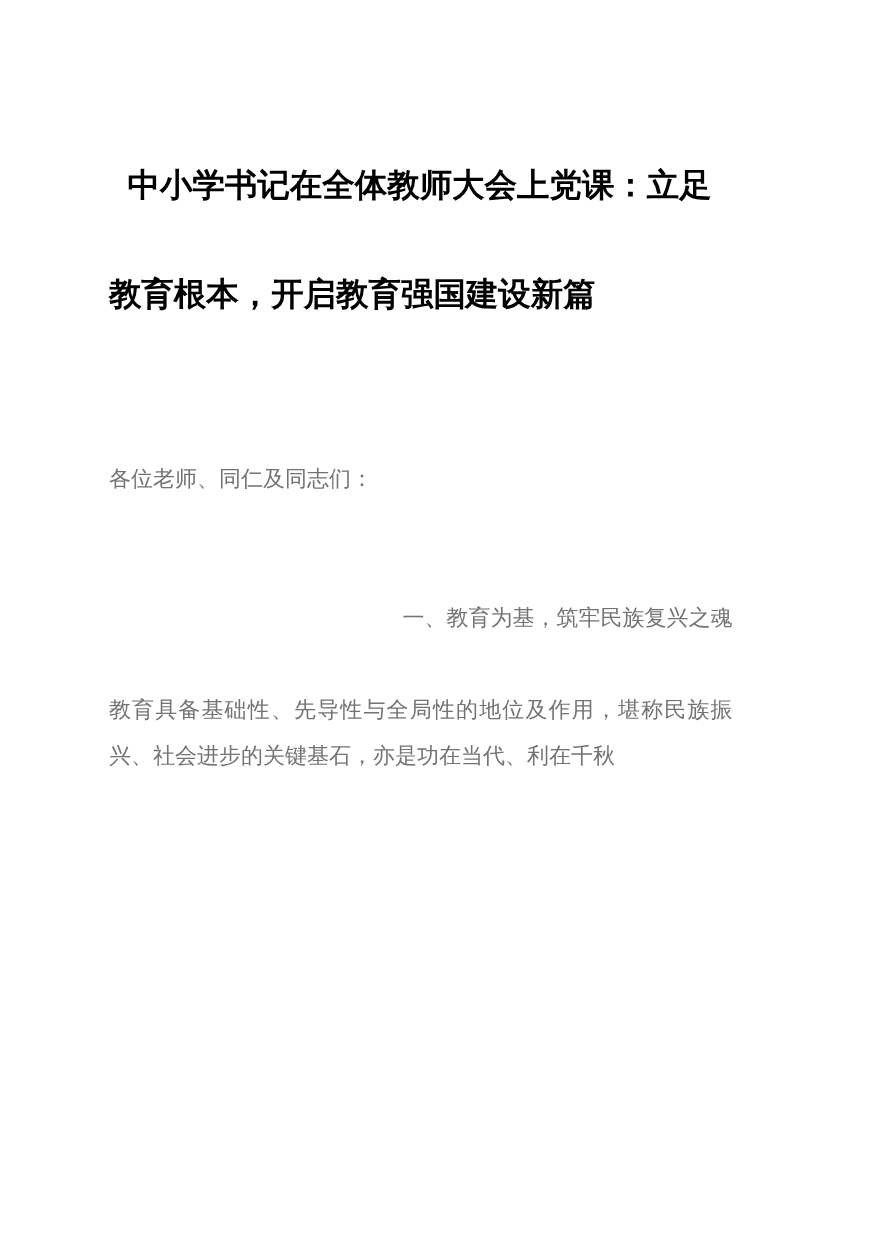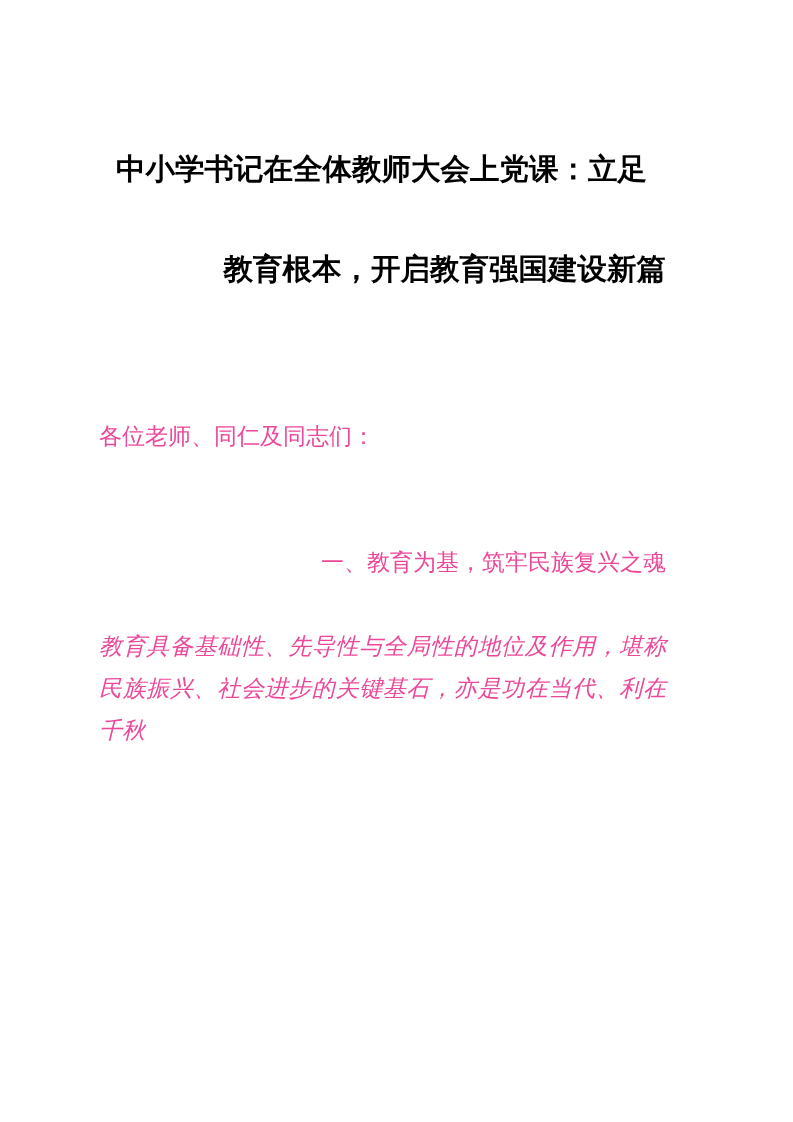--- a/index.html
+++ b/index.html
@@ -38,47 +38,47 @@
     white-space: normal;
   }
   .title-line {
     display: block;
   }
   .title-line-1 {
     text-align: left;
     margin-left: 17px;
   }
   .title-line-2 {
-    text-align: right;
+    text-align: left;
+    font-family: Liberation Mono, monospace;
   }
   .spacer-after-title {
     height: 96px;
   }
   .para {
-    font-size: 23px;
+    font-size: 20px;
     line-height: 42px;
-    color: #ec4899;
+    color: #737373;
     margin: 0;
     text-align: justify;
     text-justify: inter-ideograph;
     letter-spacing: 0px;
   }
   .para-gap {
     height: 42px;
   }
   .para-salutation {
     text-align: left;
   }
   .para-heading {
     text-align: right;
   }
   .para-last {
     text-align: justify;
     text-justify: inter-ideograph;
-    font-style: italic;
   }
 </style>
 </head>
 <body>
 
 <div class="page">
 
   <div class="doc-body">
 
     <h1 class="doc-title">

